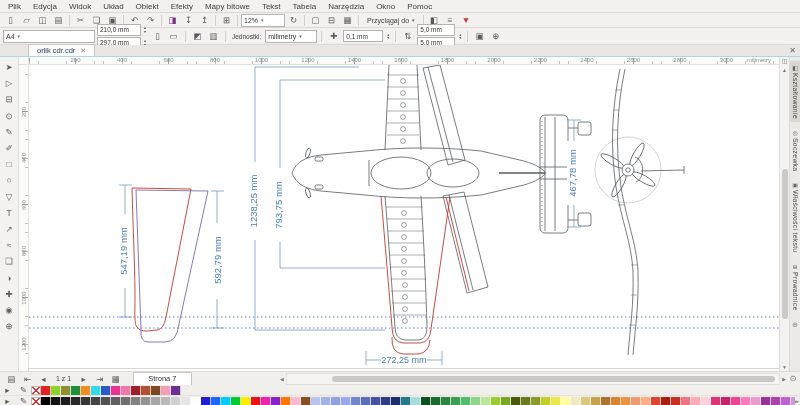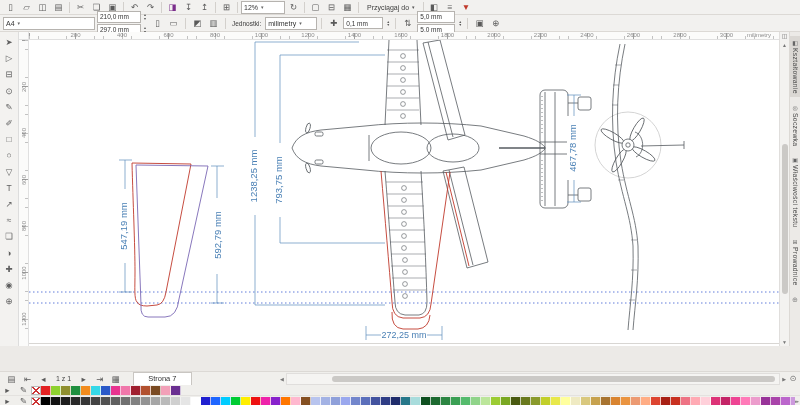--- a/index.html
+++ b/index.html
@@ -83,20 +83,34 @@
       linear-gradient(45deg,transparent 44%,#c33 44% 56%,transparent 56%),
       linear-gradient(-45deg,transparent 44%,#c33 44% 56%,transparent 56%),#fff;
       border:1px solid #bbb;}
   .palend{margin-left:auto;font-size:5px;color:#888;padding-right:2px;letter-spacing:-1px;}
 </style>
 </head>
 <body>
 
 <div id="win">
 
+  <div id="menubar" class="bar">
+      <span class="menu-item">Plik</span>
+      <span class="menu-item">Edycja</span>
+      <span class="menu-item">Widok</span>
+      <span class="menu-item">Układ</span>
+      <span class="menu-item">Obiekt</span>
+      <span class="menu-item">Efekty</span>
+      <span class="menu-item">Mapy bitowe</span>
+      <span class="menu-item">Tekst</span>
+      <span class="menu-item">Tabela</span>
+      <span class="menu-item">Narzędzia</span>
+      <span class="menu-item">Okno</span>
+      <span class="menu-item">Pomoc</span>
+    </div>
 
   <div id="toolbar" class="bar">
     <span class="iconrun">
         <span class="tbtn">▯</span>
         <span class="tbtn">▱</span>
         <span class="tbtn">◫</span>
         <span class="tbtn">▤</span>
         <span class="vsep"></span>
         <span class="tbtn">✂</span>
         <span class="tbtn">❏</span>
@@ -189,20 +203,27 @@
       </span>
     </span>
     <span class="spin"></span>
     <span class="vsep"></span>
     <span class="iconrun">
         <span class="tbtn">▣</span>
         <span class="tbtn">⊕</span>
       </span>
   </div>
 
+  <div id="docbar" class="bar">
+    <span id="doctab">
+      <span>orlik cdr.cdr</span>
+      <span class="x">✕</span>
+    </span>
+    <span id="docclose">✕</span>
+  </div>
 
   <div id="main">
     <div id="toolbox">
         <div class="tool">➤</div>
         <div class="tool">▷</div>
         <div class="tool">⊟</div>
         <div class="tool">⊙</div>
         <div class="tool">✎</div>
         <div class="tool">✐</div>
         <div class="tool">□</div>

